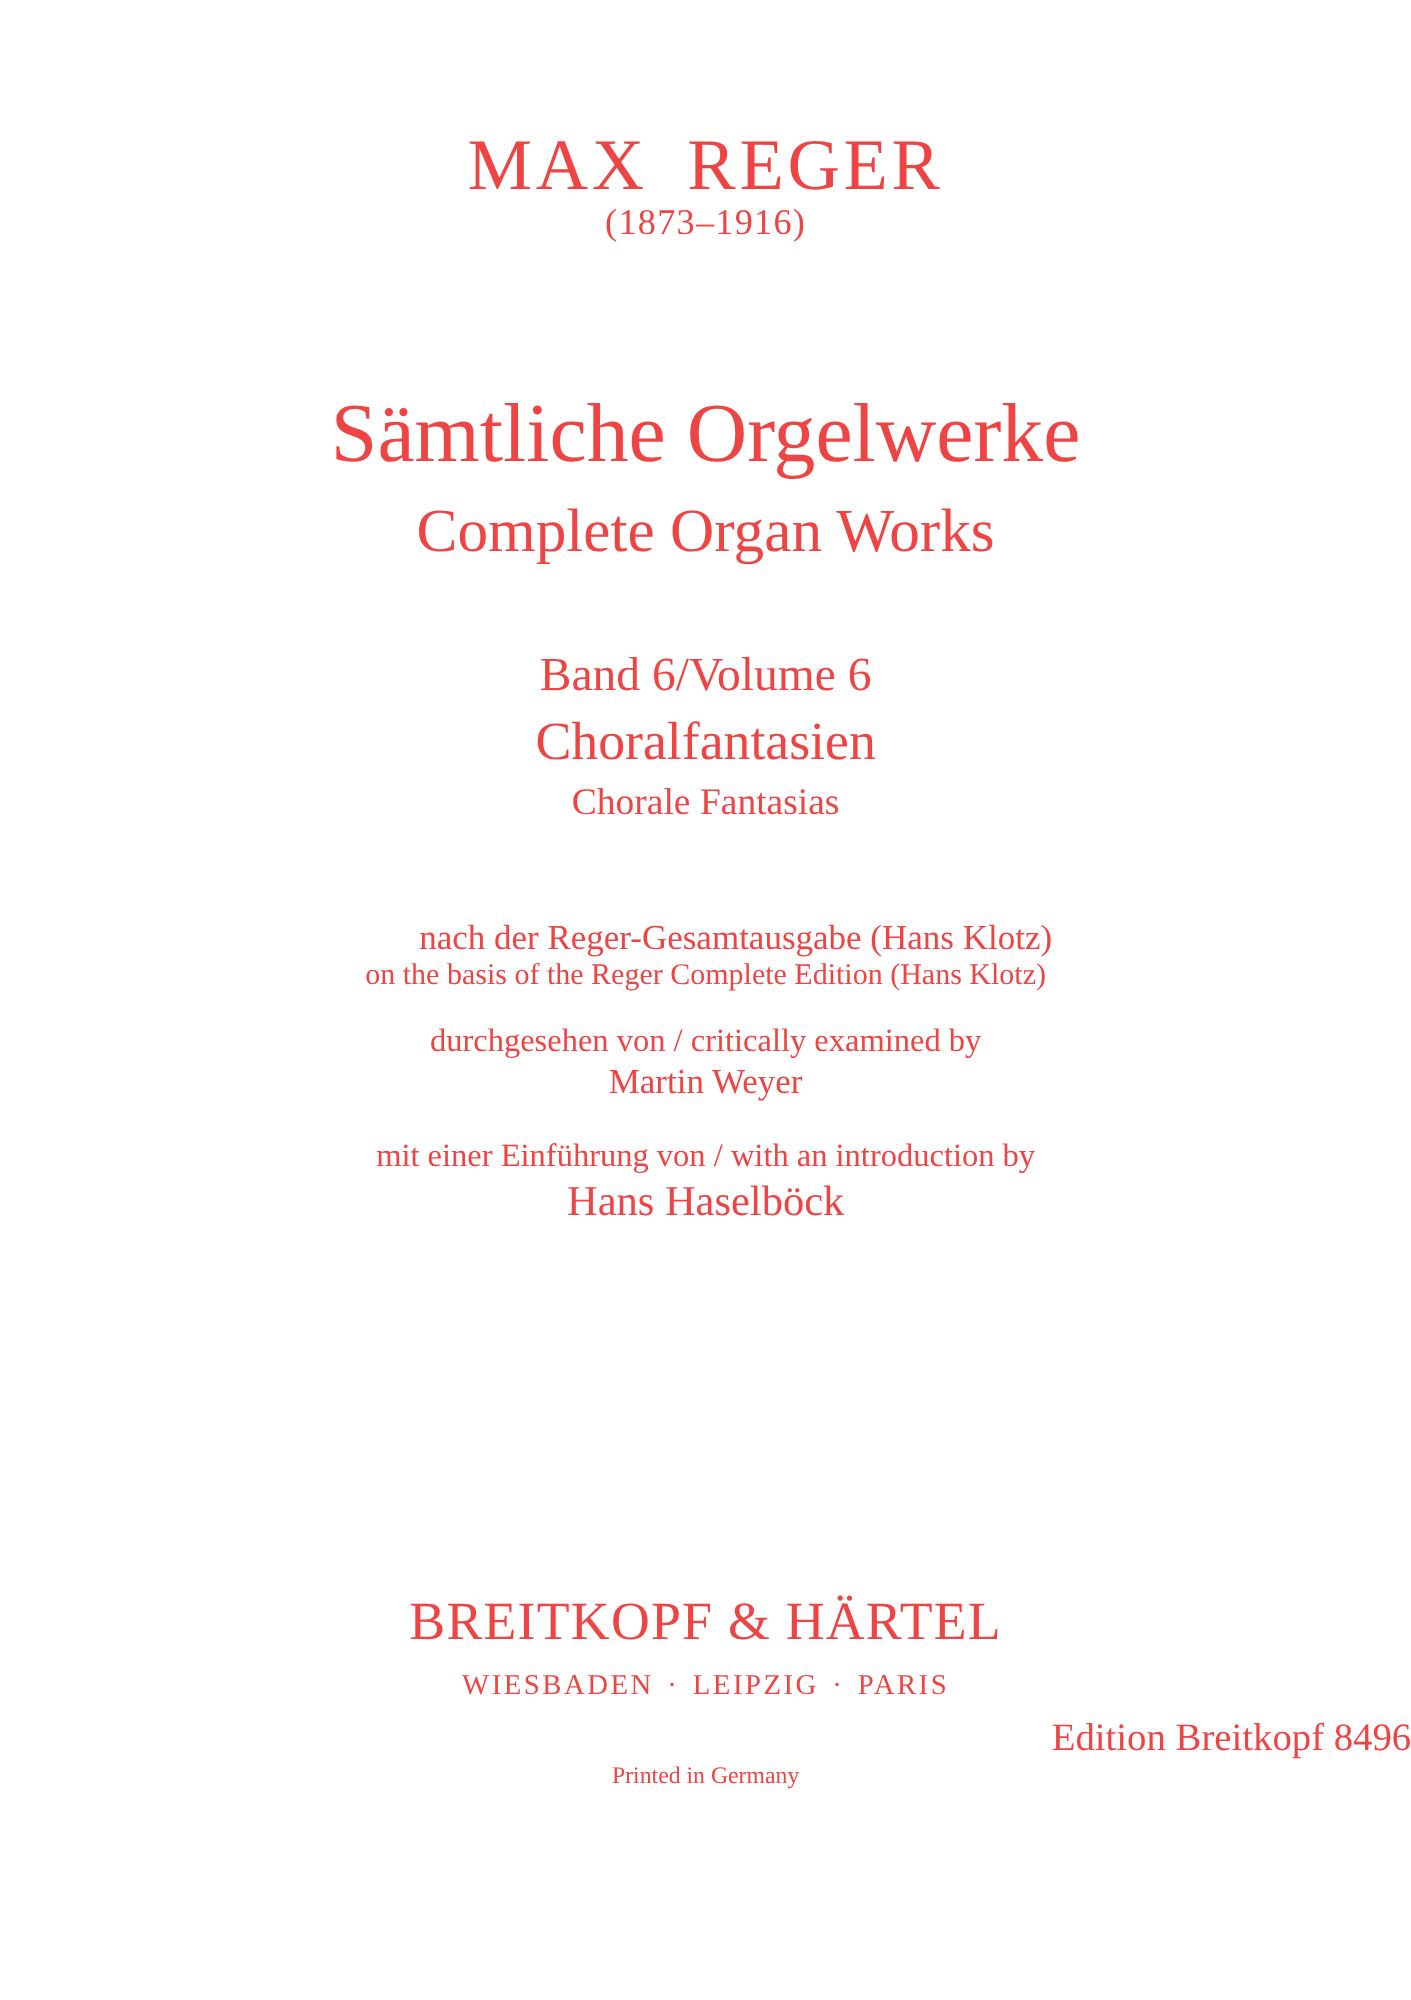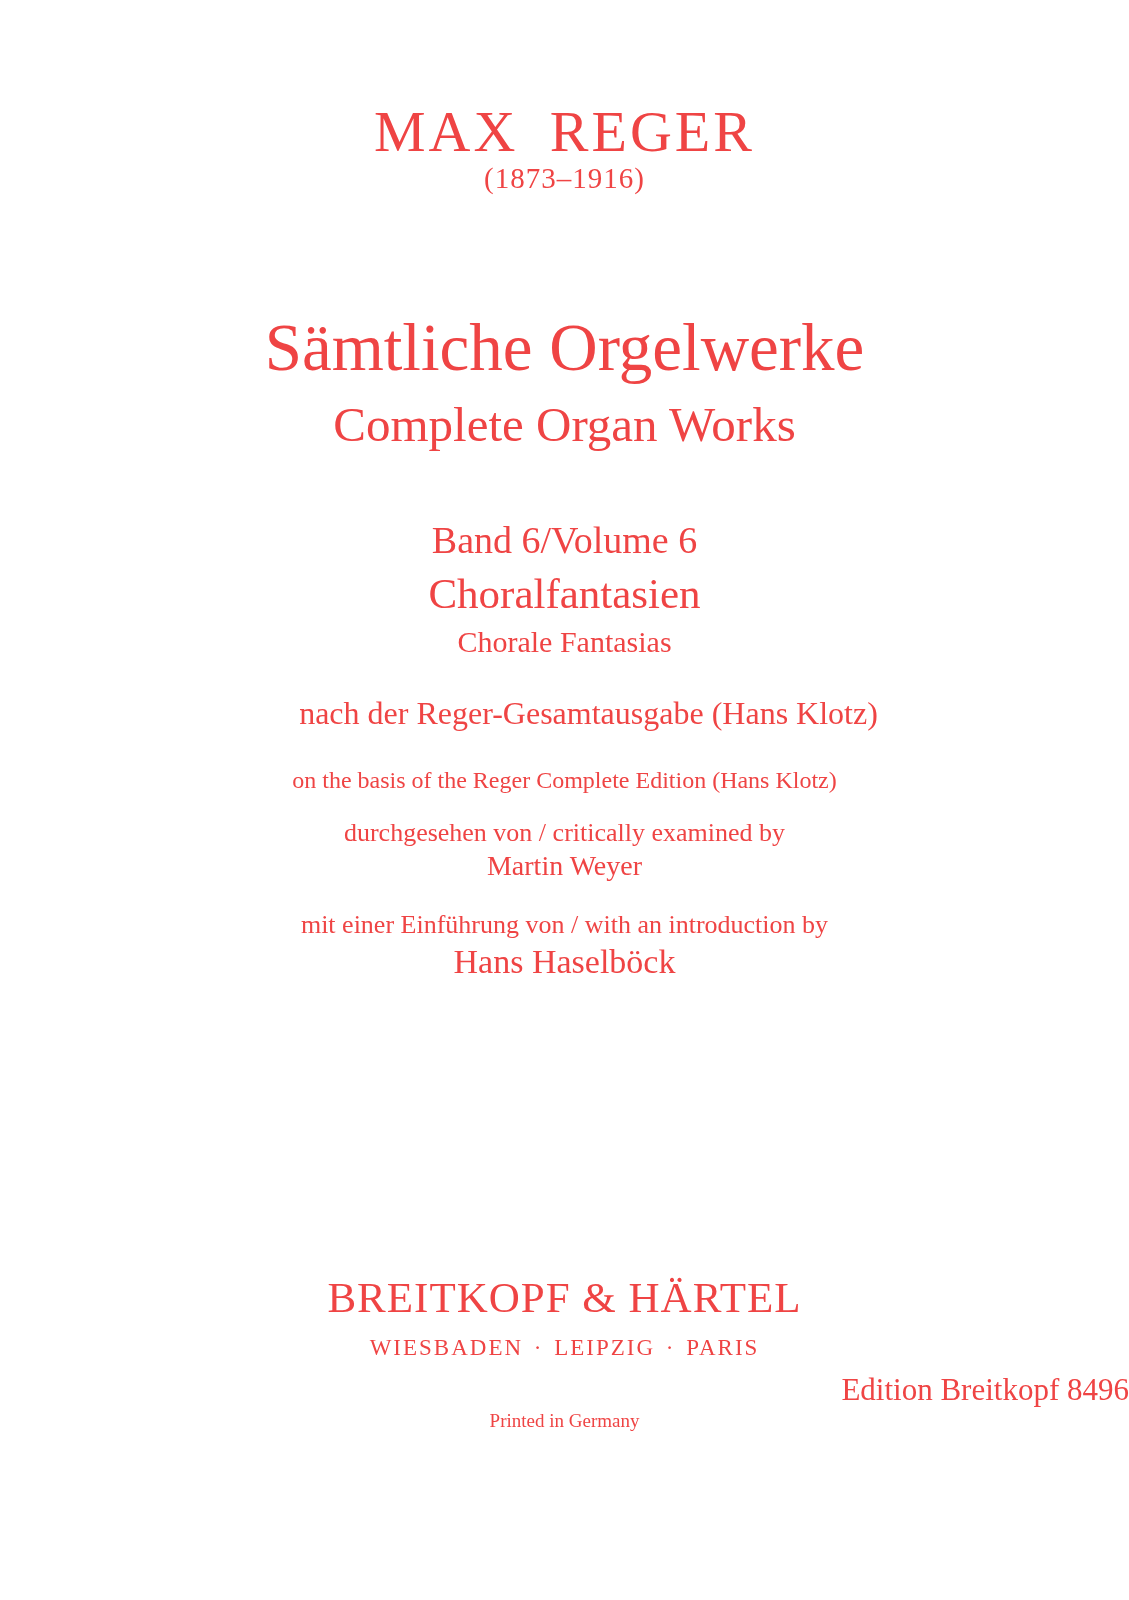--- a/index.html
+++ b/index.html
@@ -52,22 +52,22 @@
   .subtitle-de {
     top: 572px;
     font-size: 43px;
   }
   .subtitle-en {
     top: 627px;
     font-size: 30px;
     text-align: center;
   }
   .basis-de {
-    top: 697px;
-    font-size: 32px;
+    top: 737px;
+    font-size: 28px;
     padding-left: 48px;
   }
   .basis-en {
     top: 768px;
     font-size: 24px;
   }
   .editor-label {
     top: 820px;
     font-size: 26px;
   }

